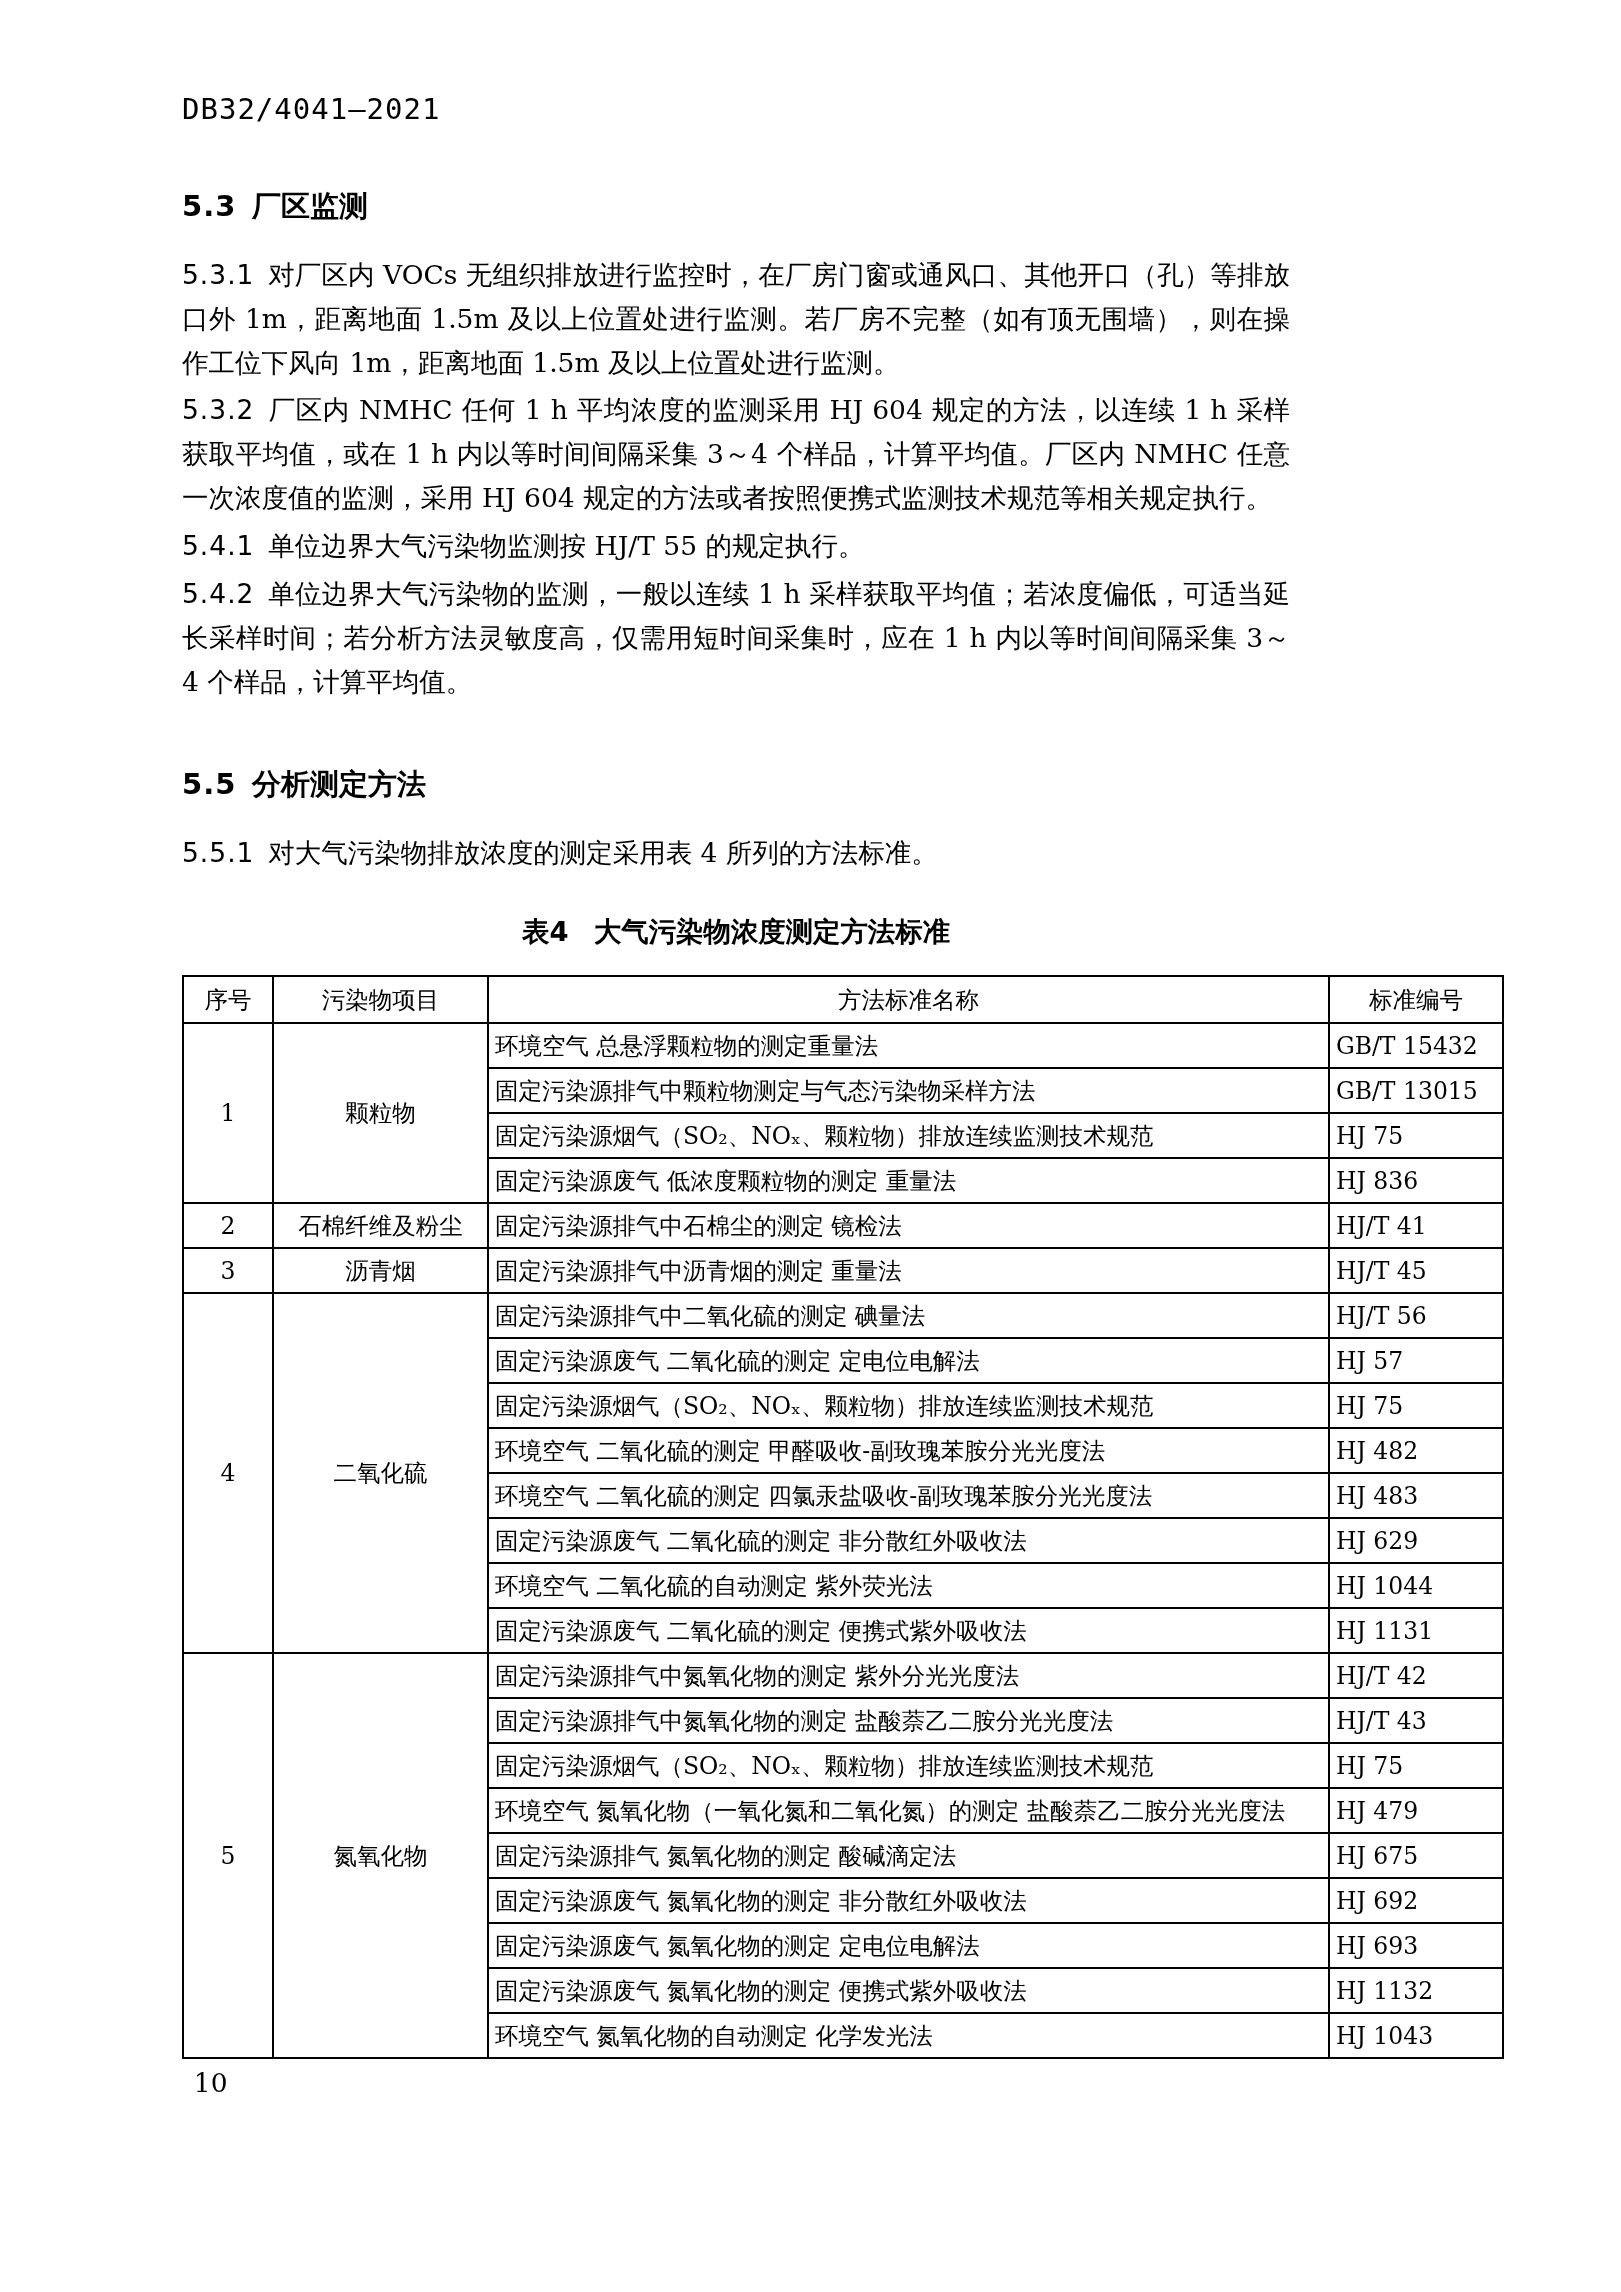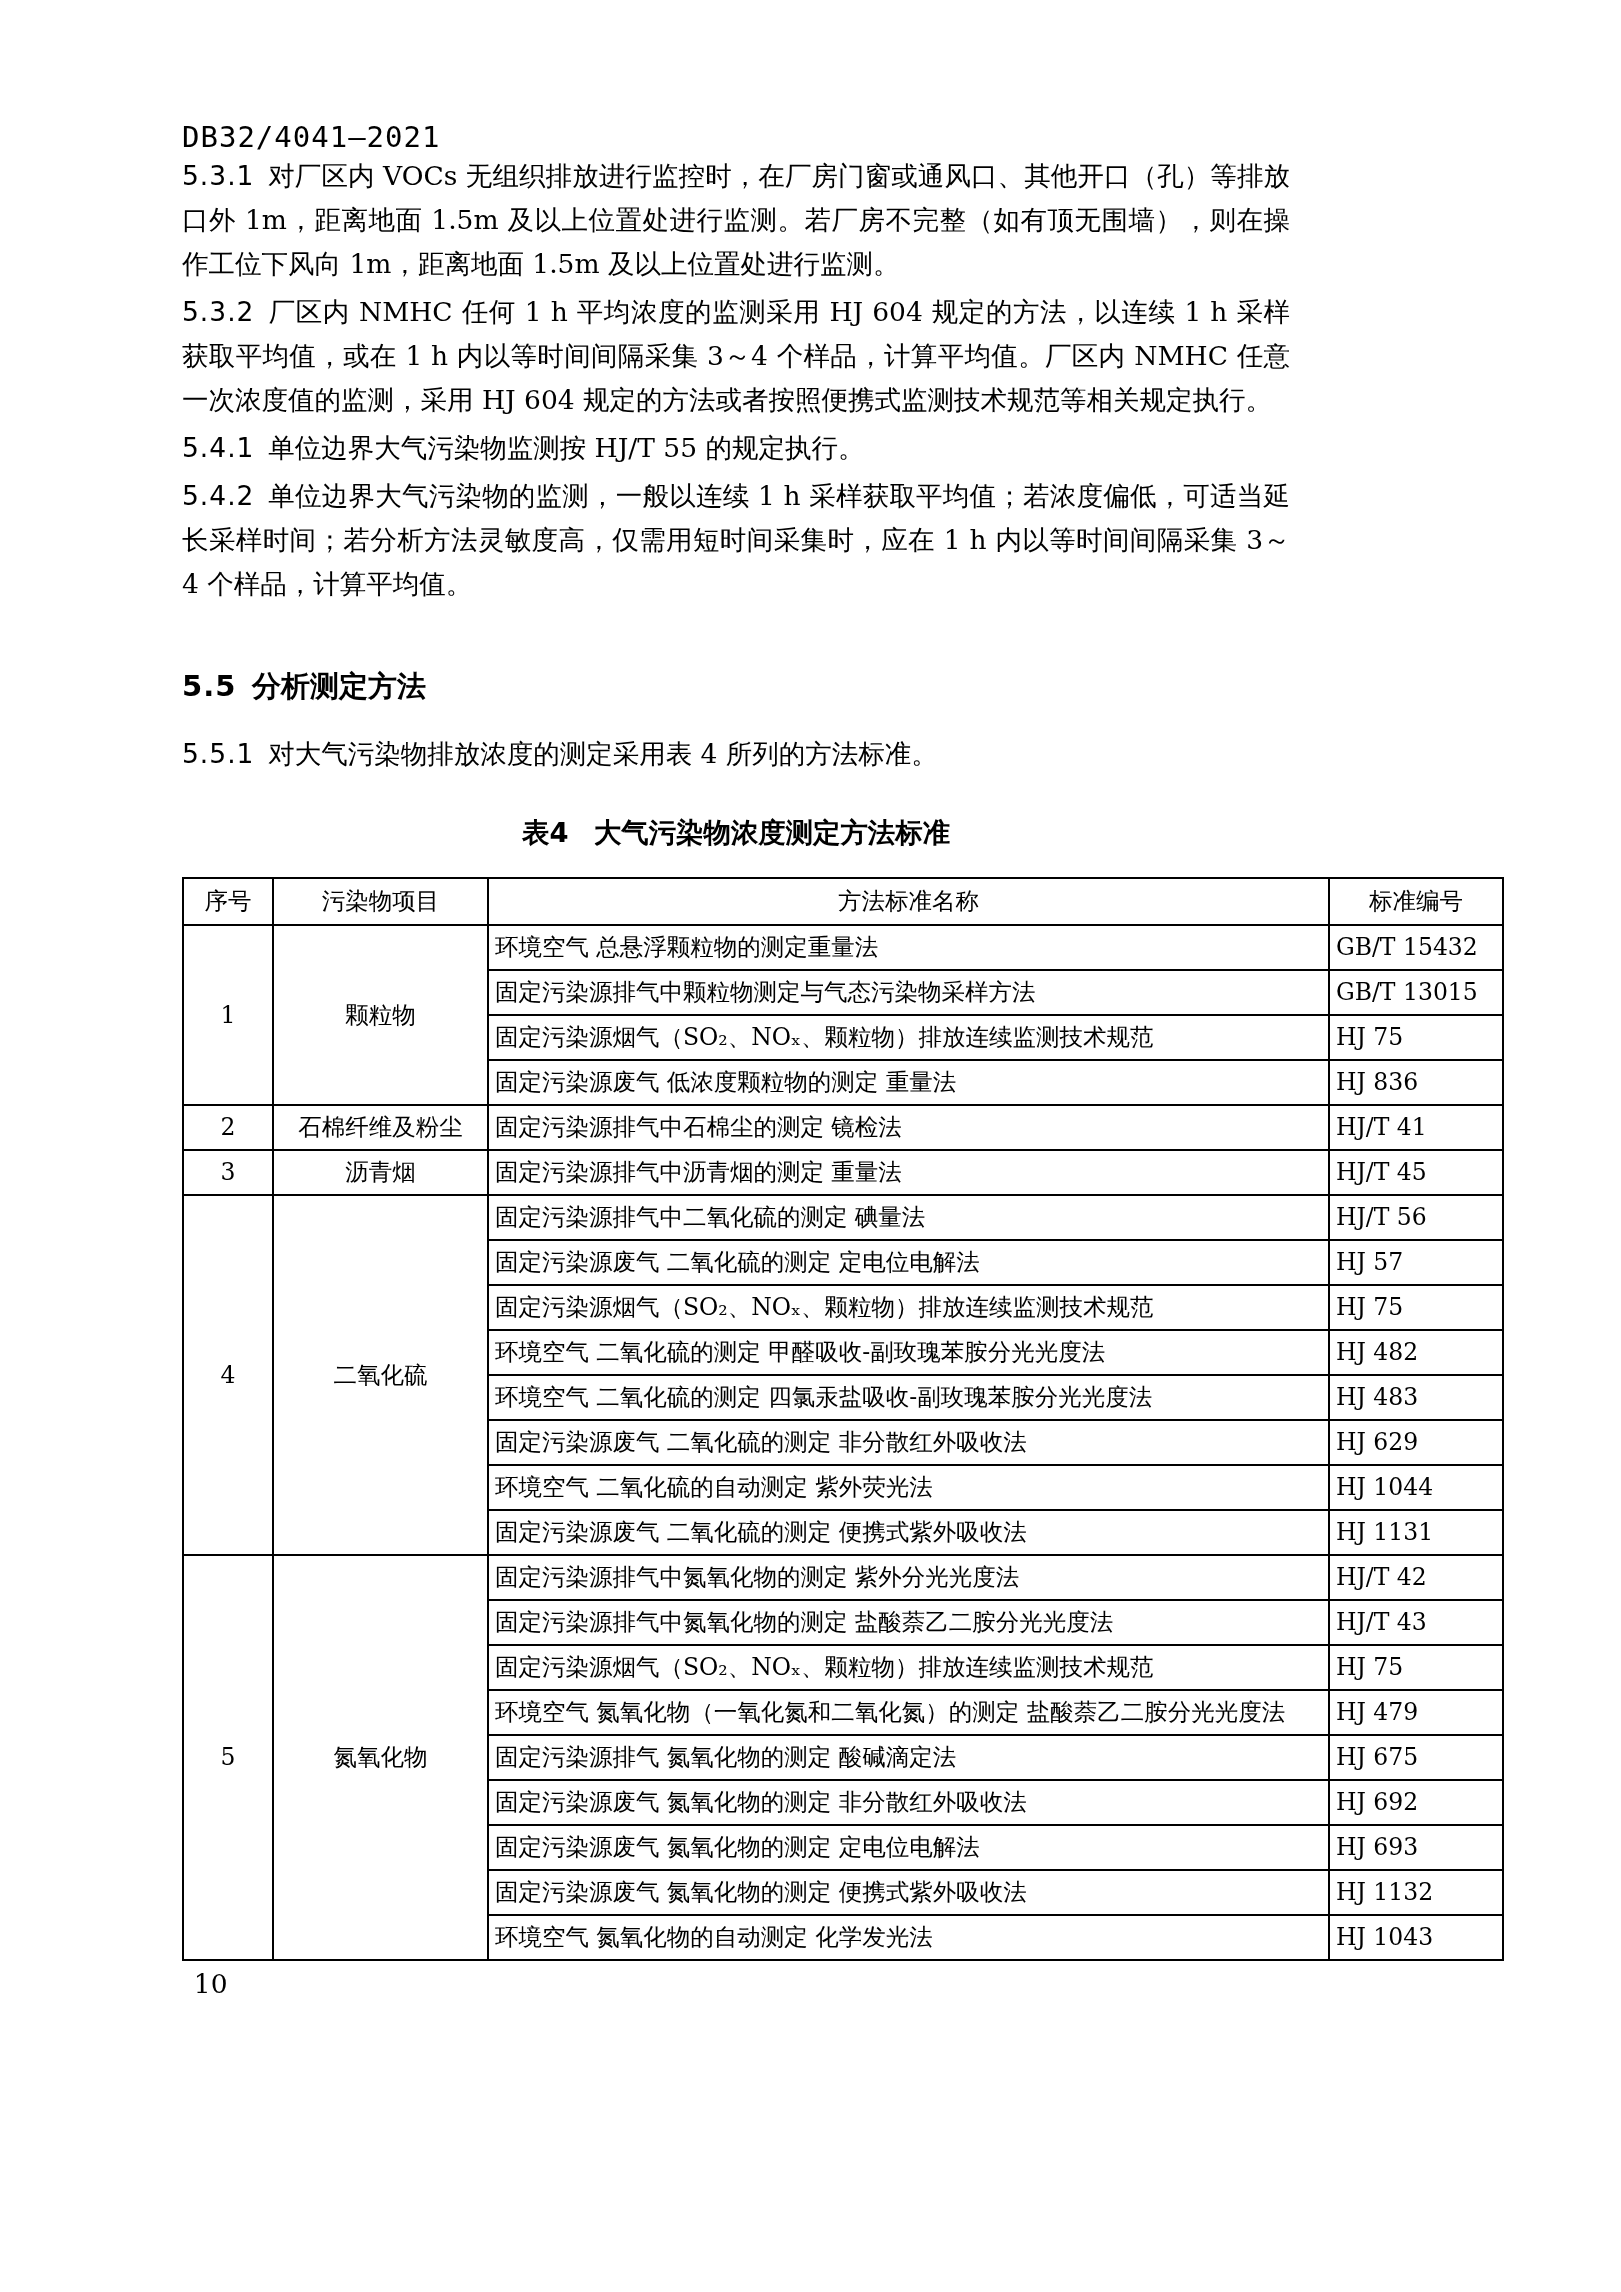--- a/index.html
+++ b/index.html
@@ -6,21 +6,21 @@
   body {
     width: 1621px; height: 2293px;
     background: #ffffff;
     color: #000000;
     font-family: "DejaVu Serif", serif;
     overflow: hidden;
   }
   .page {
     box-sizing: border-box;
     width: 1410px; height: 2293px;
-    padding: 120px 120px 0 182px;
+    padding: 92px 120px 0 182px;
     position: relative;
   }
   .doc-number {
     font-family: "DejaVu Sans Mono", monospace;
     font-size: 29px;
     letter-spacing: 1px;
     white-space: nowrap;
   }
   .section-heading {
     font-family: "DejaVu Sans", sans-serif;
@@ -81,20 +81,23 @@
     font-family: "DejaVu Serif", serif;
   }
 </style>
 </head>
 <body>
 
 <div class="page">
 
   <div class="doc-number">DB32/4041—2021</div>
 
+  <div class="section-heading">
+    <span class="hnum">5.3</span><span>厂区监测</span>
+  </div>
   <p class="para">
     <span class="pnum">5.3.1</span><span>对厂区内 VOCs 无组织排放进行监控时，在厂房门窗或通风口、其他开口（孔）等排放口外 1m，距离地面 1.5m 及以上位置处进行监测。若厂房不完整（如有顶无围墙），则在操作工位下风向 1m，距离地面 1.5m 及以上位置处进行监测。</span>
   </p>
   <p class="para">
     <span class="pnum">5.3.2</span><span>厂区内 NMHC 任何 1 h 平均浓度的监测采用 HJ 604 规定的方法，以连续 1 h 采样获取平均值，或在 1 h 内以等时间间隔采集 3～4 个样品，计算平均值。厂区内 NMHC 任意一次浓度值的监测，采用 HJ 604 规定的方法或者按照便携式监测技术规范等相关规定执行。</span>
   </p>
 
   <p class="para">
     <span class="pnum">5.4.1</span><span>单位边界大气污染物监测按 HJ/T 55 的规定执行。</span>
   </p>

